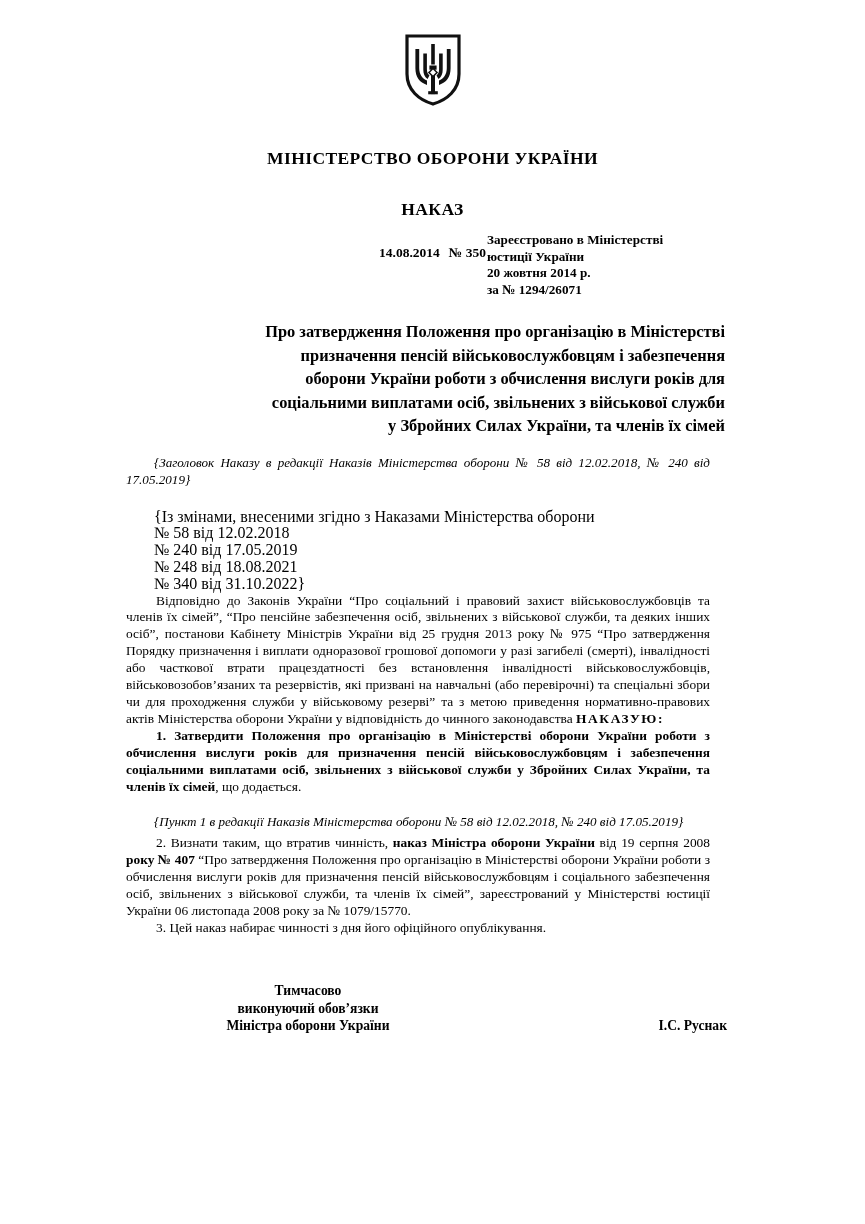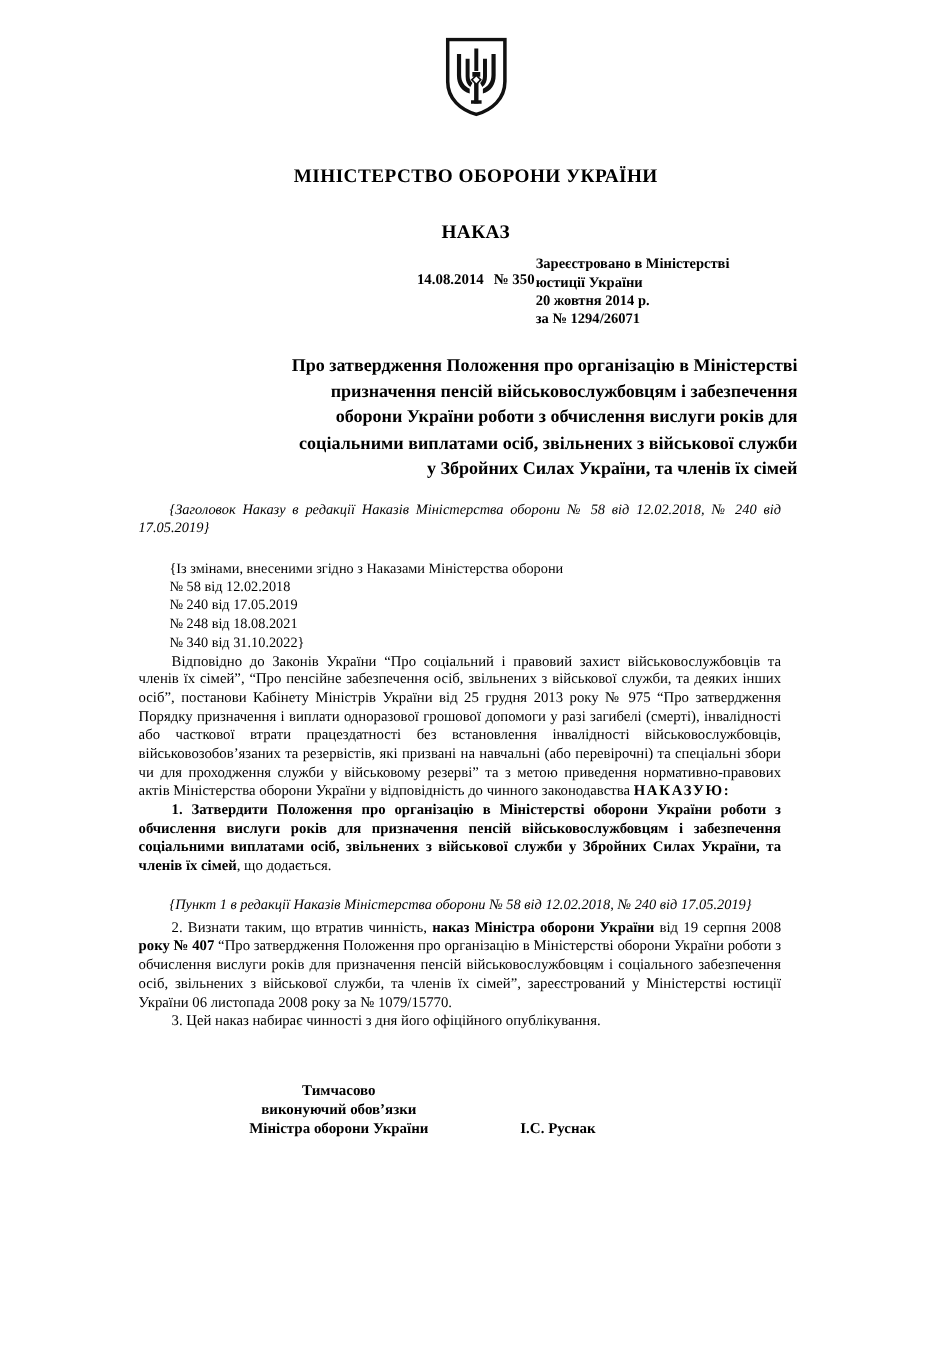--- a/index.html
+++ b/index.html
@@ -95,21 +95,21 @@
 
   .note-italic {
     font-style: italic;
     font-size: 13.1px;
     line-height: 16.8px;
     text-align: justify;
     text-indent: 28px;
     margin: 0 0 4px 0;
   }
   .amend-block {
-    font-size: 13px;
+    font-size: 16px;
     line-height: 16.8px;
     margin: 20px 0 0 0;
     padding-left: 28px;
   }
   .amend-block div { white-space: nowrap; }
 
   p.para {
     font-size: 13.4px;
     line-height: 16.9px;
     text-align: justify;
@@ -138,20 +138,21 @@
   }
   .sign-left {
     display: inline-block;
     text-align: center;
     width: 330px;
   }
   .sign-row {
     position: relative;
     display: flex;
     align-items: flex-end;
+    justify-content: space-between;
   }
   .sign-name {
     font-weight: bold;
     font-size: 13.6px;
     white-space: nowrap;
     padding-bottom: 0px;
   }
 </style>
 </head>
 <body>

